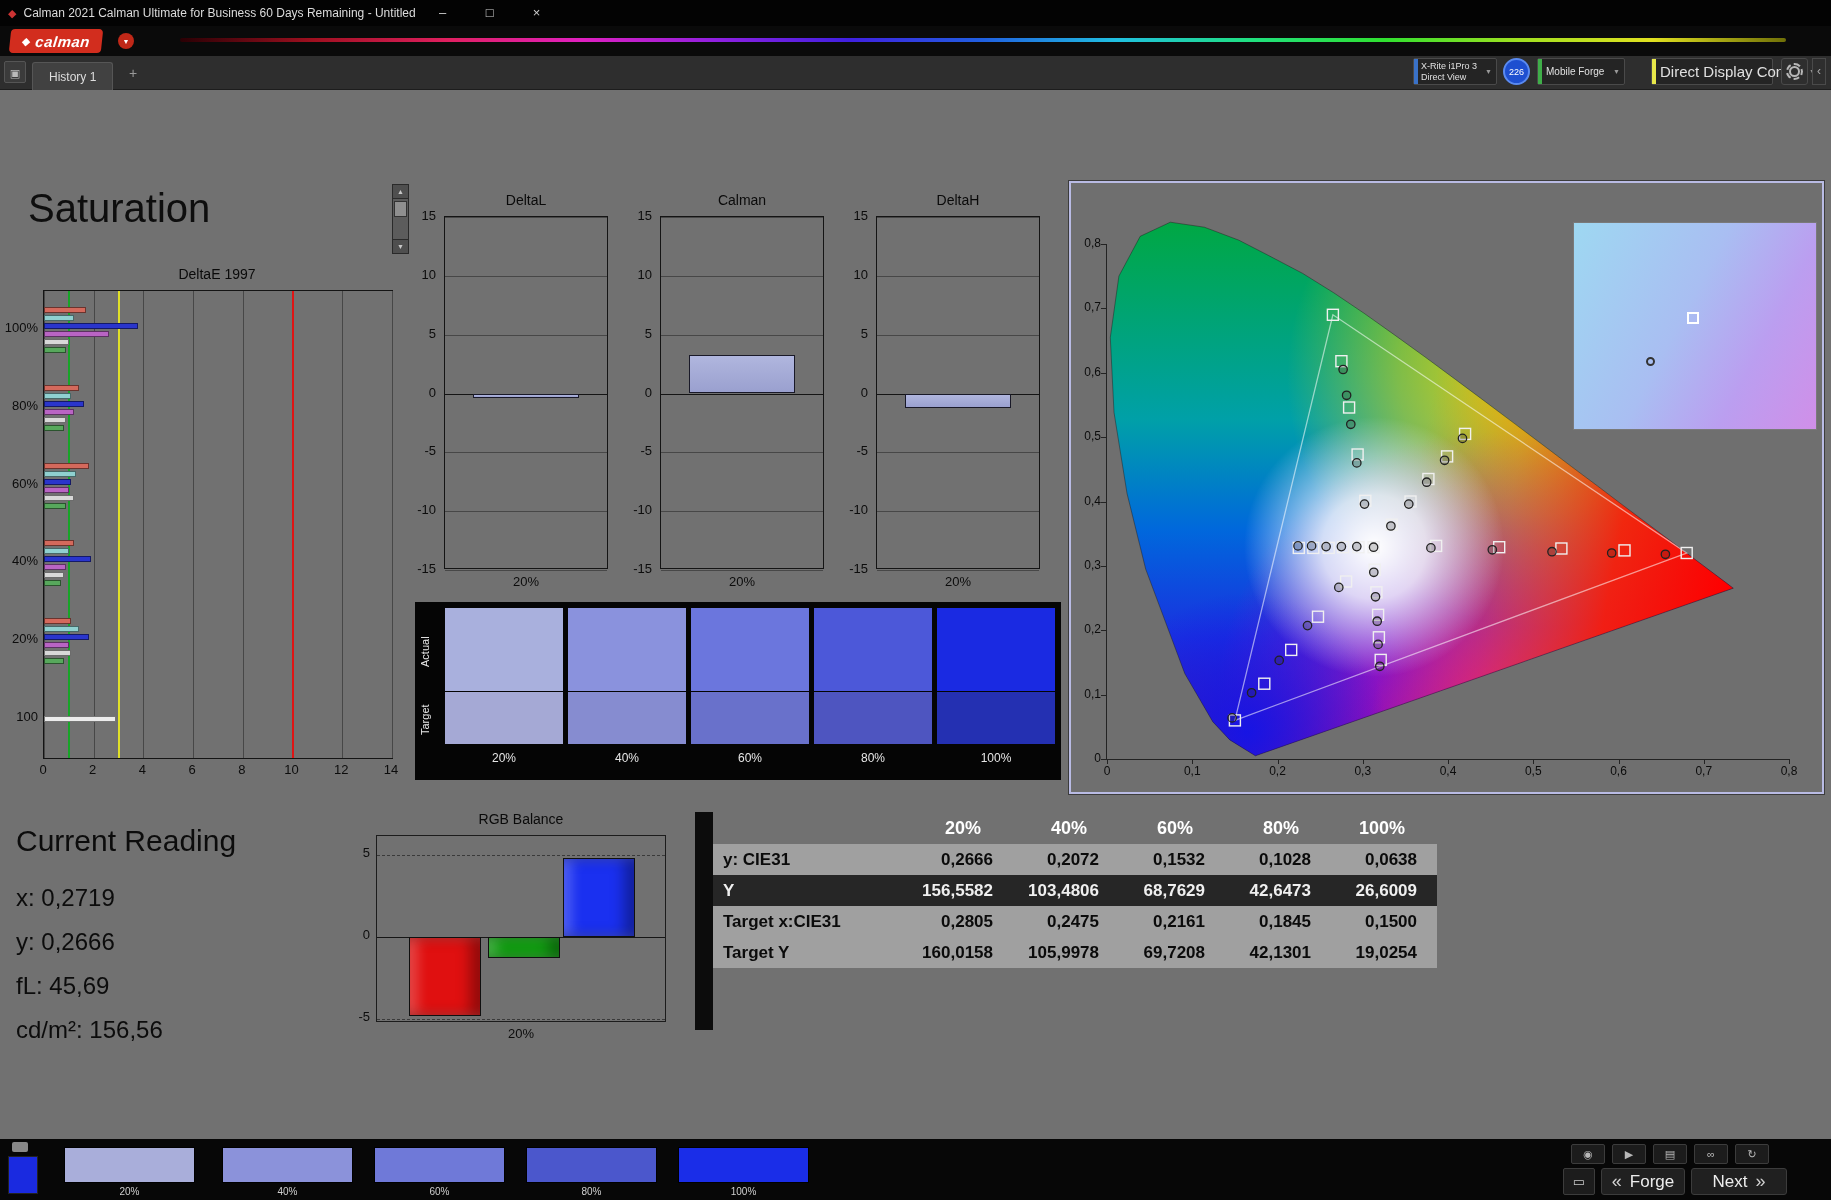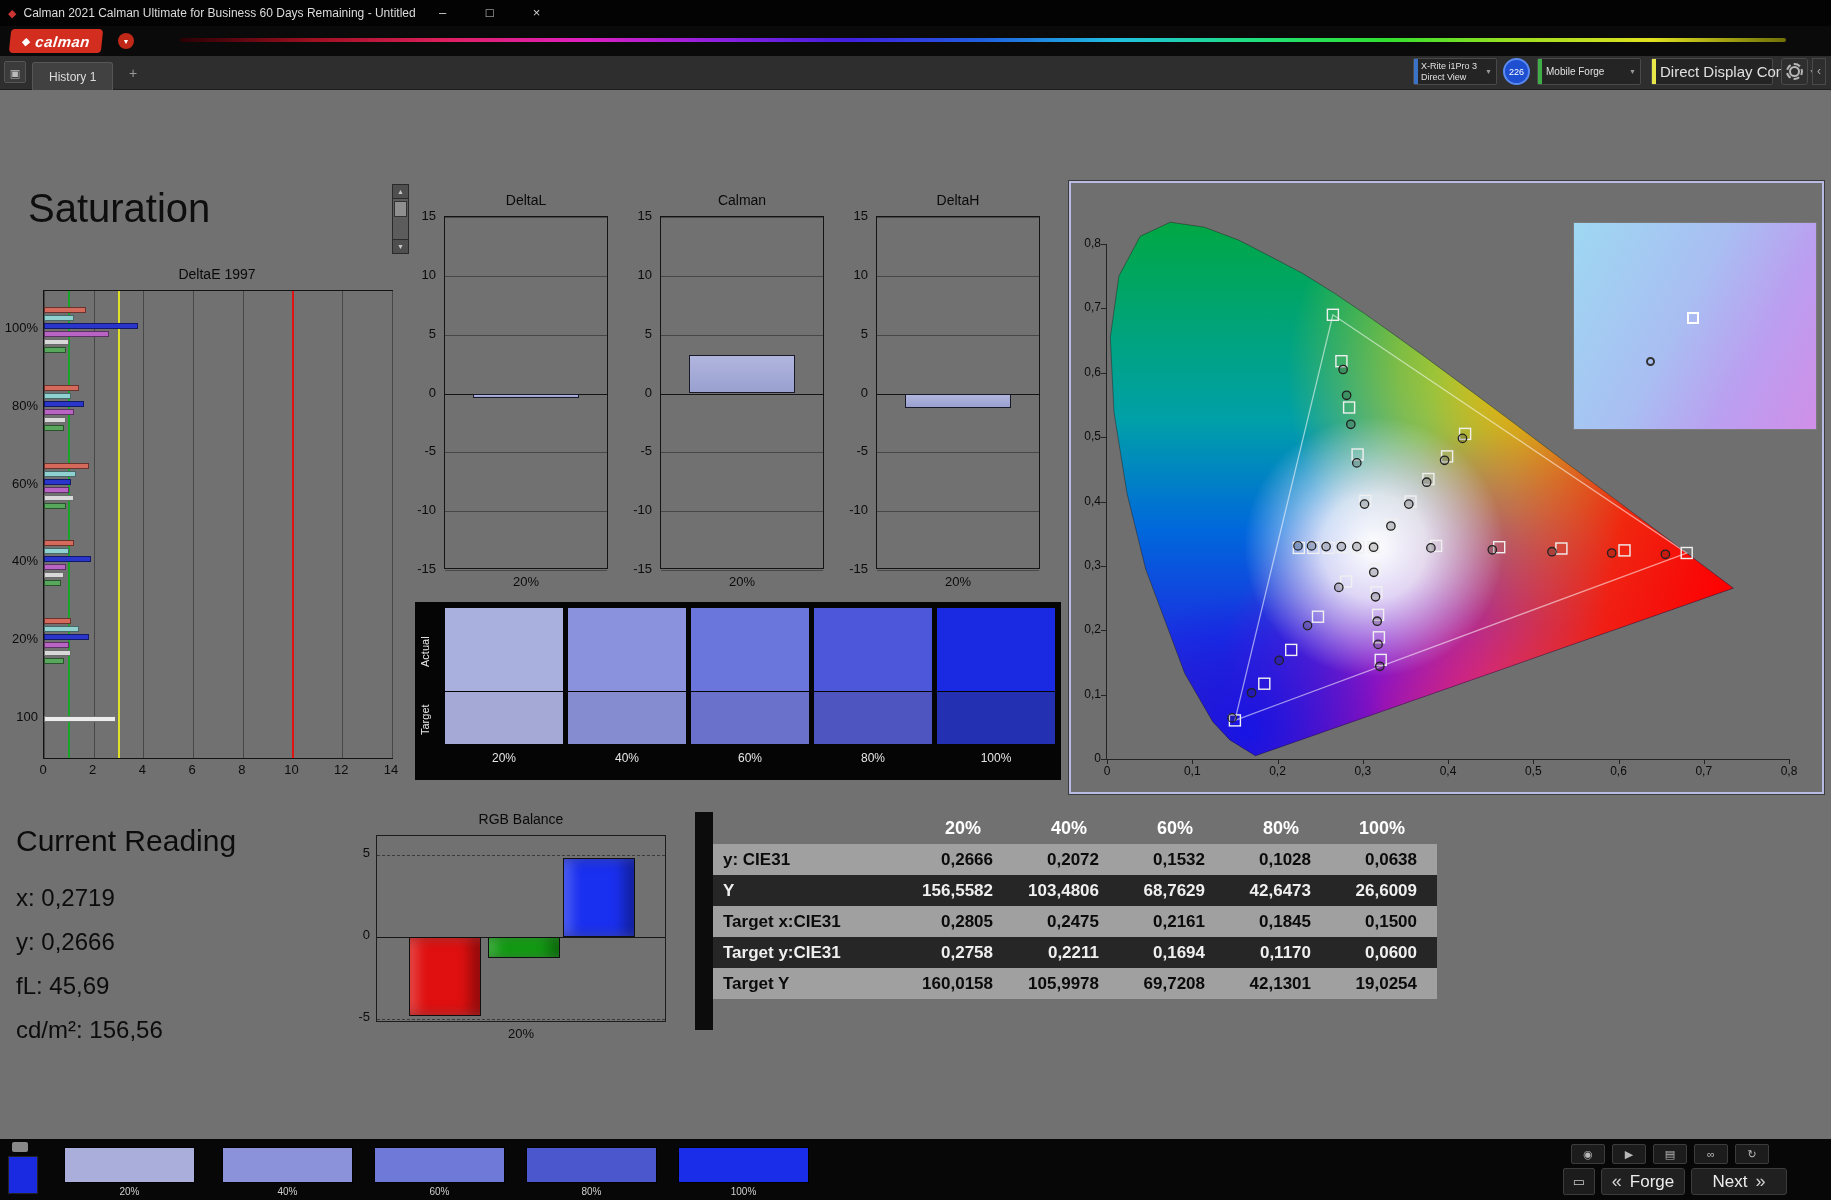--- a/index.html
+++ b/index.html
@@ -178,21 +178,21 @@
 
   <div class="device-dd abs" style="left:1413px;width:84px">
     <span class="dd-accent" style="background: rgb(58, 114, 200);"></span>
     <span class="dd-lines">
       <span>X-Rite i1Pro 3</span>
       <span>Direct View</span>
     </span>
     <span class="dd-chev">▼</span>
   </div>
   <div class="badge">226</div>
-  <div class="device-dd abs" style="left:1537px;width:104px">
+  <div class="device-dd abs" style="left:1537px;width:88px">
     <span class="dd-accent" style="background: rgb(63, 174, 73);"></span>
     <span class="dd-single">Mobile Forge</span>
     <span class="dd-chev">▼</span>
   </div>
   <div class="device-dd abs" style="left:1651px;width:122px">
     <span class="dd-accent" style="background: rgb(232, 232, 74);"></span>
     <span class="dd-single small">Direct Display Control</span>
     <span class="dd-chev">▼</span>
   </div>
   <div class="gearbtn">
@@ -561,28 +561,20 @@
           <div class="val">26,6009</div>
         </div>
         <div class="trow light">
           <div class="lbl">Target x:CIE31</div>
           <div class="val">0,2805</div>
           <div class="val">0,2475</div>
           <div class="val">0,2161</div>
           <div class="val">0,1845</div>
           <div class="val">0,1500</div>
         </div>
-        <div class="trow dark">
-          <div class="lbl">Target y:CIE31</div>
-          <div class="val">0,2758</div>
-          <div class="val">0,2211</div>
-          <div class="val">0,1694</div>
-          <div class="val">0,1170</div>
-          <div class="val">0,0600</div>
-        </div>
         <div class="trow light">
           <div class="lbl">Target Y</div>
           <div class="val">160,0158</div>
           <div class="val">105,9978</div>
           <div class="val">69,7208</div>
           <div class="val">42,1301</div>
           <div class="val">19,0254</div>
         </div>
       </div>
   </div>

